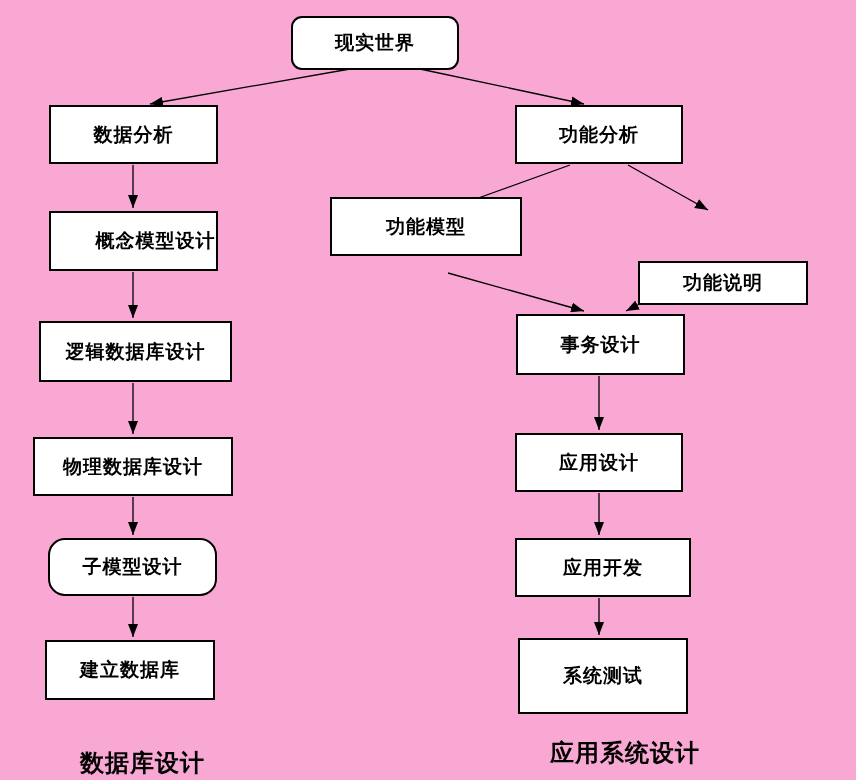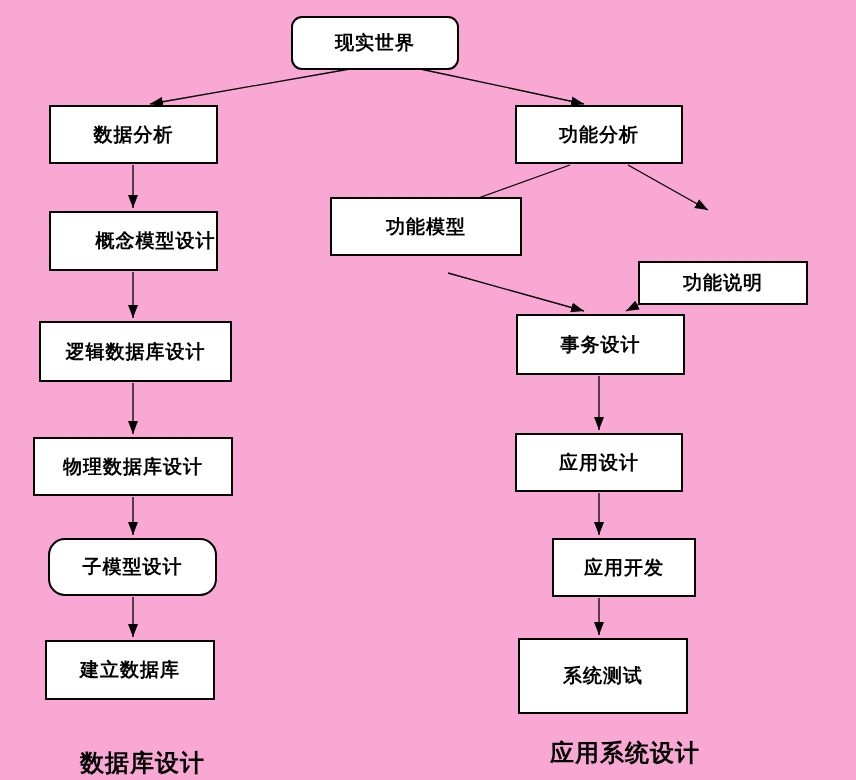--- a/index.html
+++ b/index.html
@@ -29,21 +29,21 @@
   .n-concept-model{left:49px;top:211px;width:169px;height:60px;padding-left:44px;}
   .n-logical-db{left:39px;top:321px;width:193px;height:61px;}
   .n-physical-db{left:33px;top:437px;width:200px;height:59px;}
   .n-submodel{left:48px;top:538px;width:169px;height:58px;border-radius:17px;}
   .n-build-db{left:45px;top:640px;width:170px;height:60px;}
   .n-function-analysis{left:515px;top:105px;width:168px;height:59px;}
   .n-function-model{left:330px;top:197px;width:192px;height:59px;}
   .n-function-desc{left:638px;top:213px;width:170px;height:44px;margin-top:48px;}
   .n-transaction{left:516px;top:314px;width:169px;height:61px;}
   .n-app-design{left:515px;top:433px;width:168px;height:59px;}
-  .n-app-dev{left:515px;top:538px;width:144px;height:59px;margin-left:37px;}
+  .n-app-dev{left:515px;top:538px;width:176px;height:59px;}
   .n-system-test{left:518px;top:638px;width:170px;height:76px;}
   .section-label{
     position:absolute;z-index:2;
     font-size:24px;font-weight:bold;color:#000000;
     letter-spacing:1px;white-space:nowrap;
   }
   .lbl-left{left:80px;top:747px;}
   .lbl-right{left:550px;top:737px;}
 </style>
 </head>

